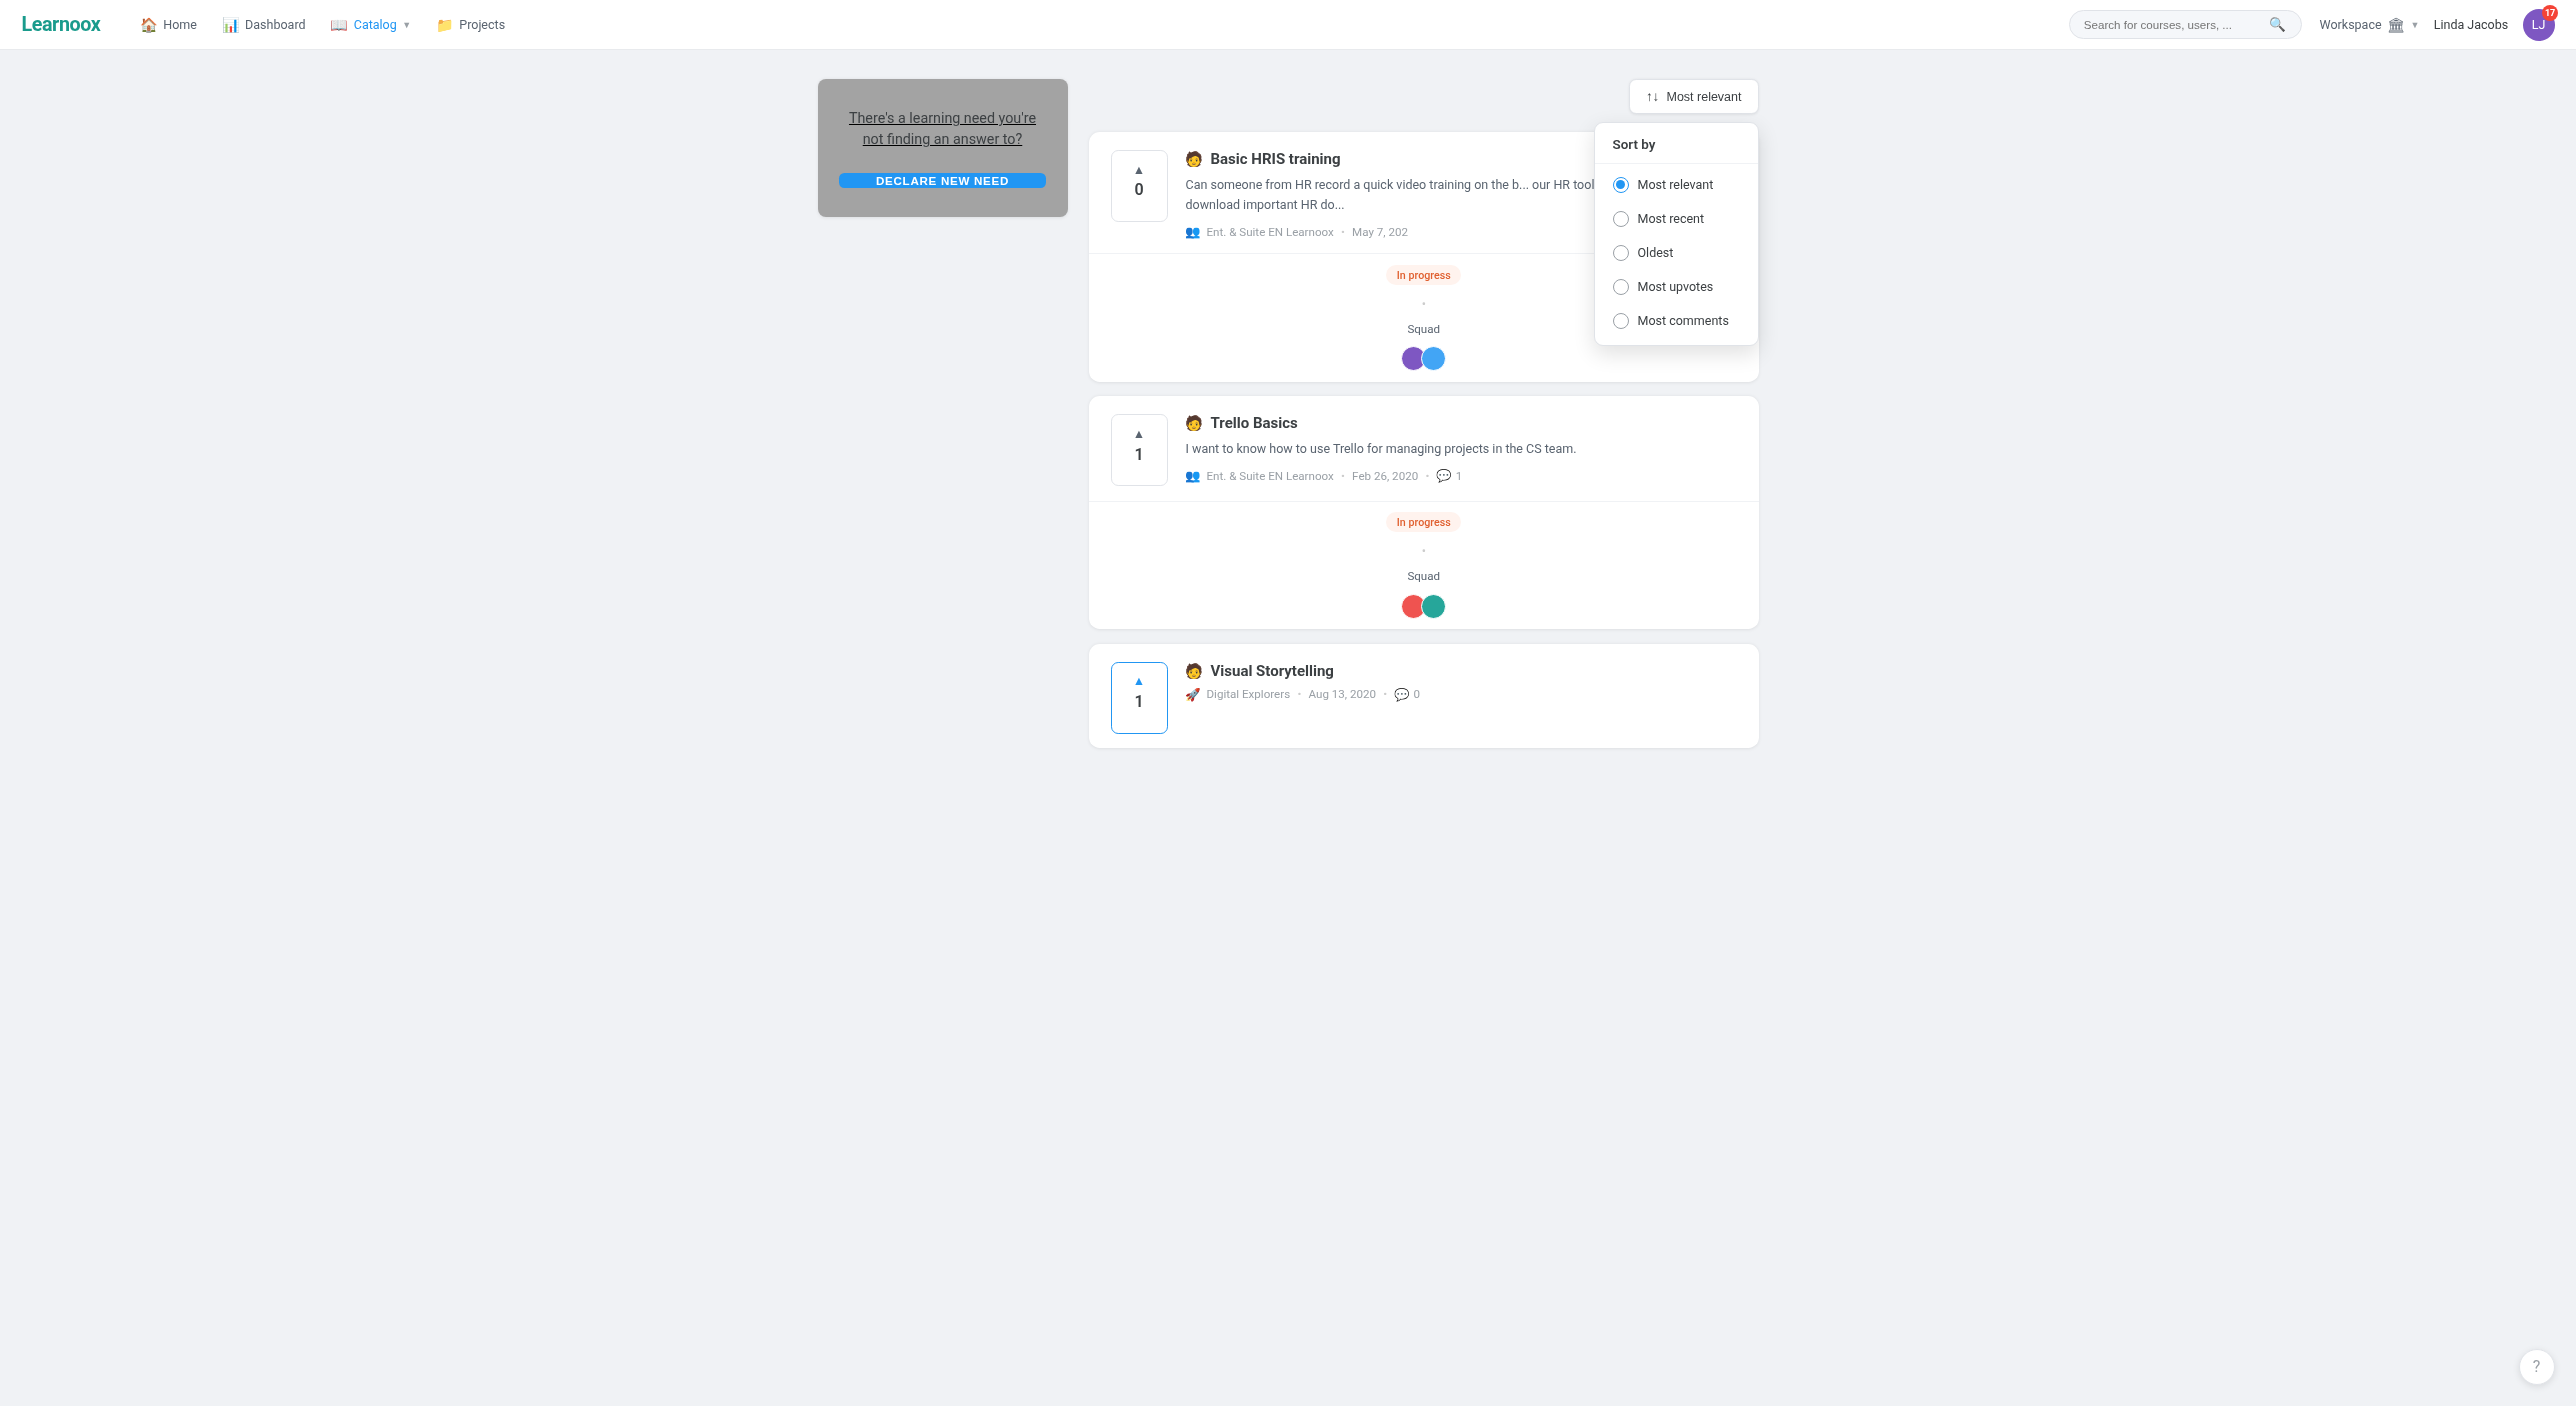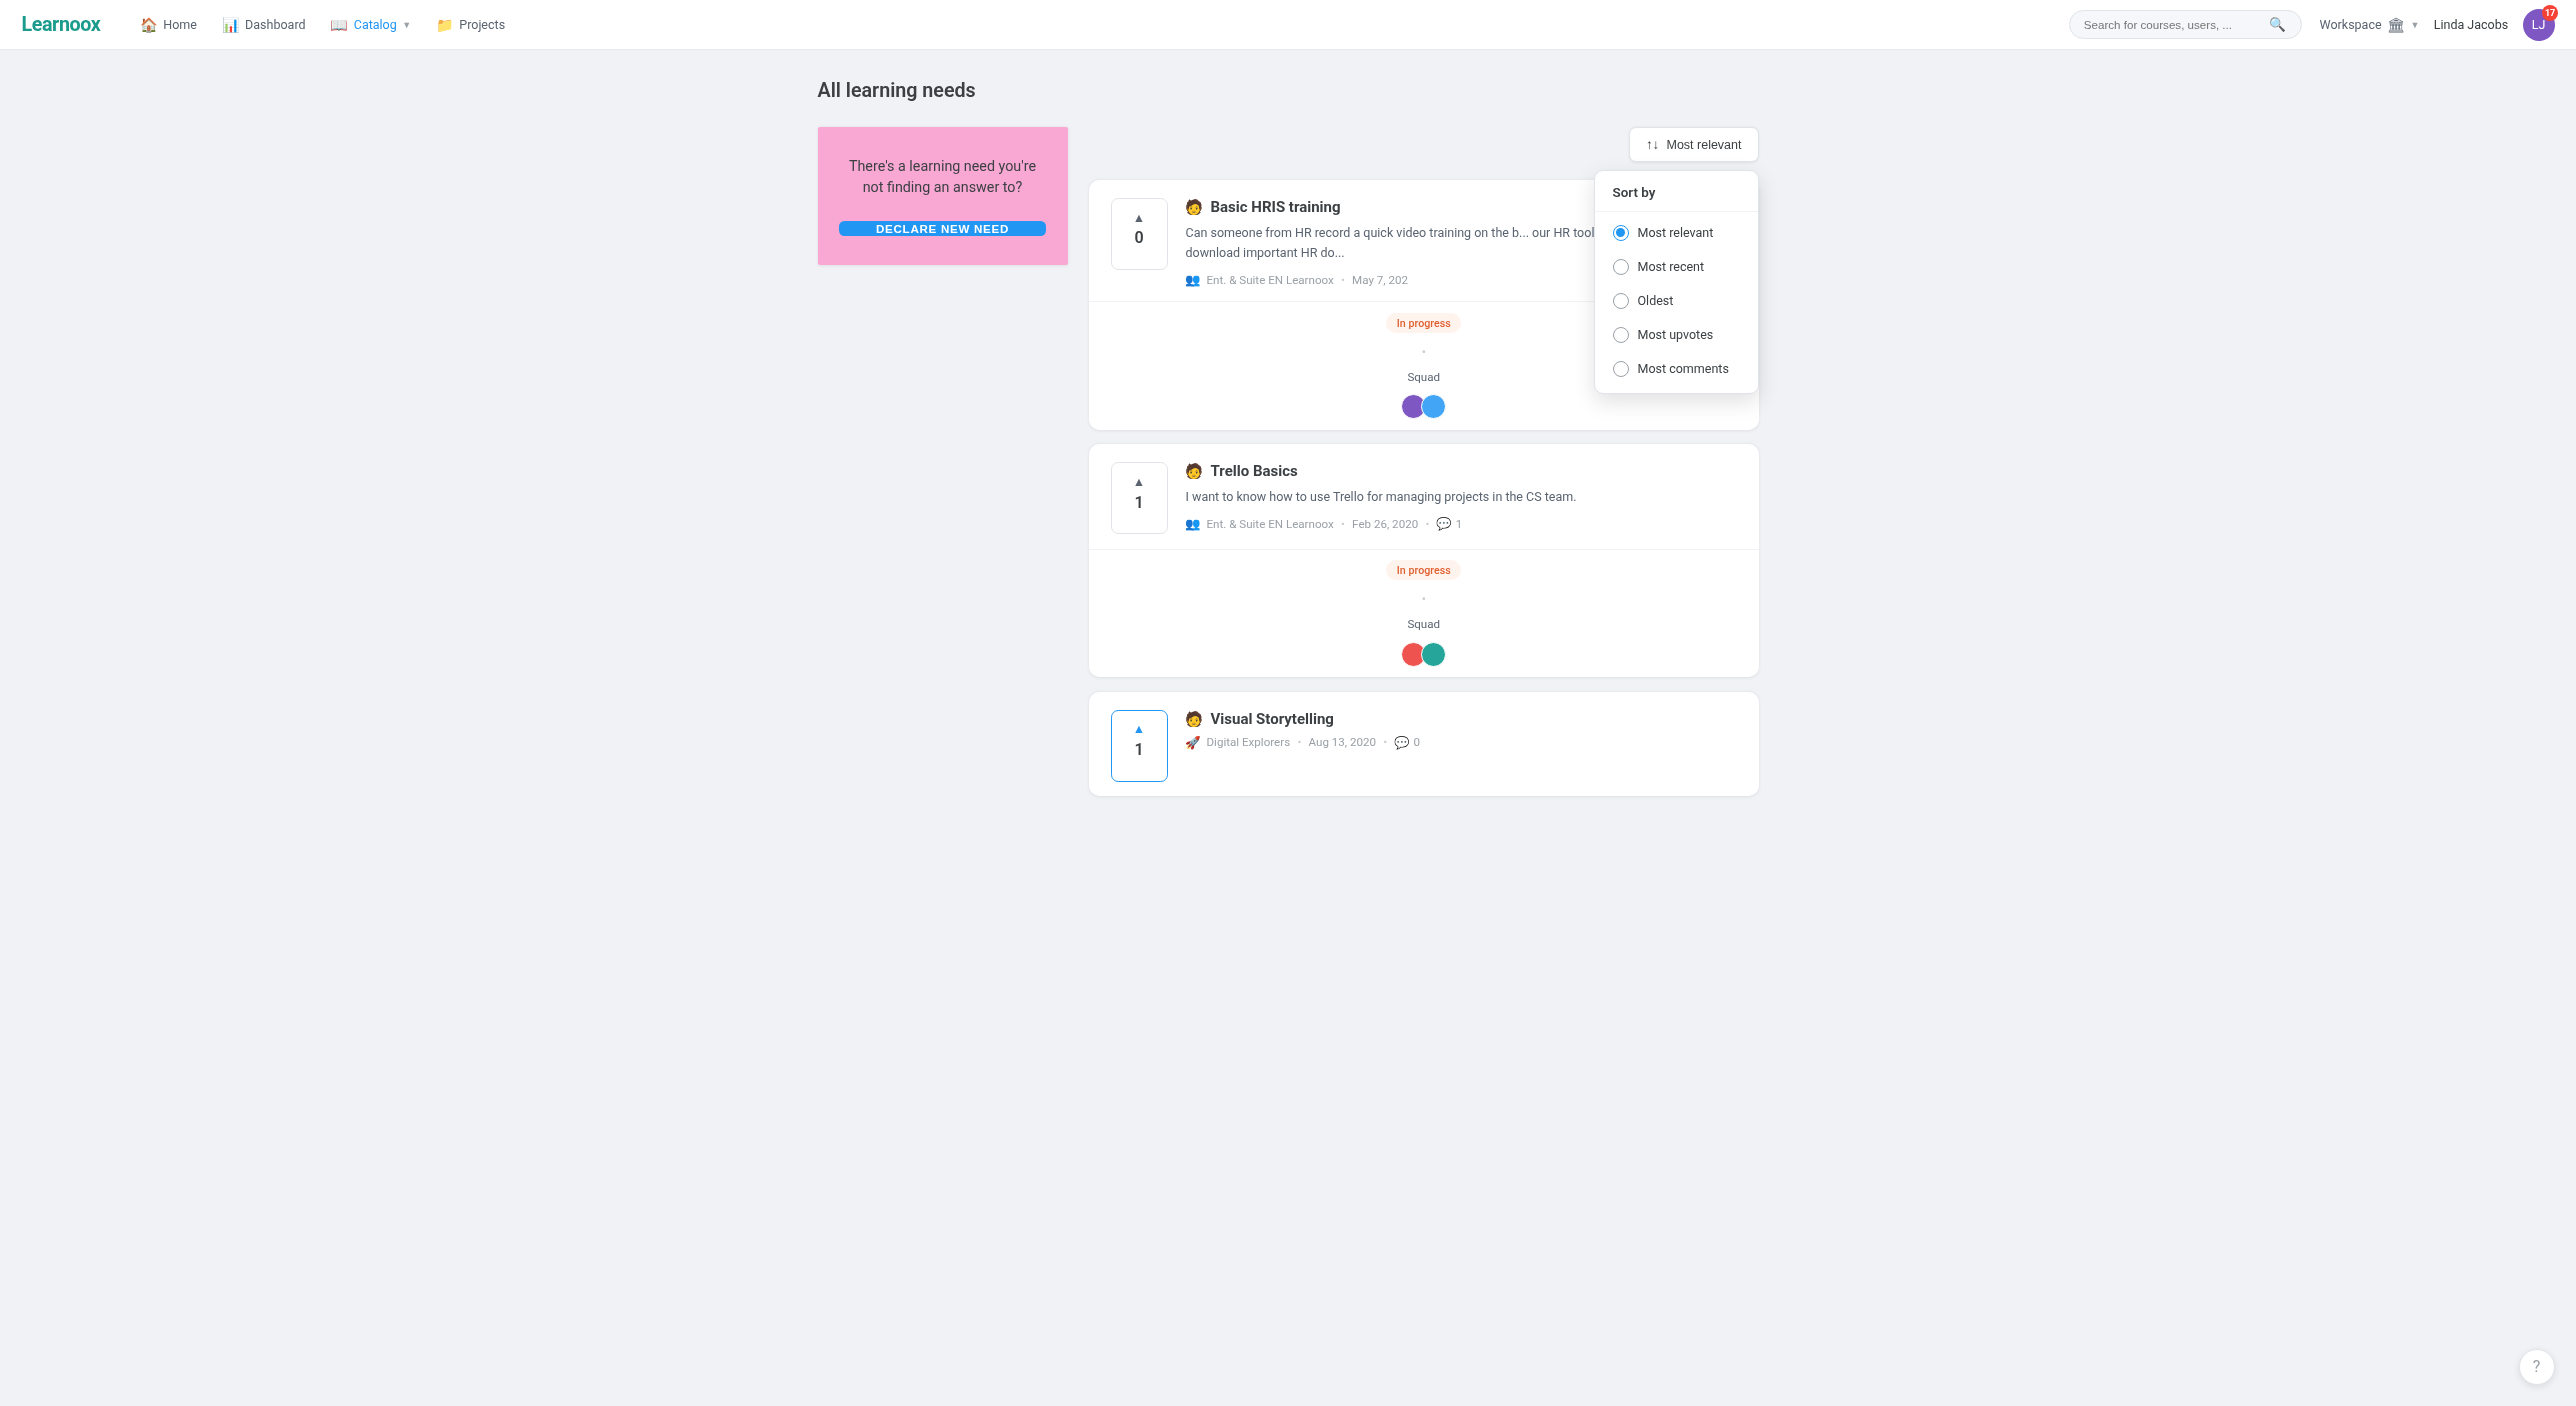--- a/index.html
+++ b/index.html
@@ -81,28 +81,29 @@
     .main { max-width: 984px; margin: 0 auto; padding: 29px 21.5px; }
     .page-title {
       font-size: 19.7px; font-weight: 600; color: #3c4043;
       margin-bottom: 25px;
     }
 
     .content-layout { display: flex; gap: 21.5px; }
 
     
     .sidebar-card {
-      background: #f9a8d4;
-      border-radius: 2px;
+      background: #a3a3a3;
+      border-radius: 8px;
       padding: 29px 21.5px;
       width: 250px;
       flex-shrink: 0;
       text-align: center;
       height: fit-content;
       box-shadow: 0 0.9px 3.6px rgba(0,0,0,0.08);
+      text-decoration: underline;
     }
     .sidebar-card-text {
       font-size: 14.3px; color: #3c4043; line-height: 1.5;
       margin-bottom: 21.5px;
     }
     .declare-btn {
       background: #2196f3;
       color: #fff;
       border: none;
       border-radius: 5.4px;
@@ -294,21 +295,20 @@
     </div>
     <span class="user-name">Linda Jacobs</span>
     <div class="avatar-wrap">
       <div class="avatar av1">LJ</div>
       <div class="notif-badge">17</div>
     </div>
   </div>
 </nav>
 
 <div class="main">
-  <h1 class="page-title">All learning needs</h1>
 
   <div class="content-layout">
 
     <div class="sidebar-card">
       <p class="sidebar-card-text">There's a learning need you're not finding an answer to?</p>
       <button class="declare-btn">DECLARE NEW NEED</button>
     </div>
 
     <div class="items-list">
 

